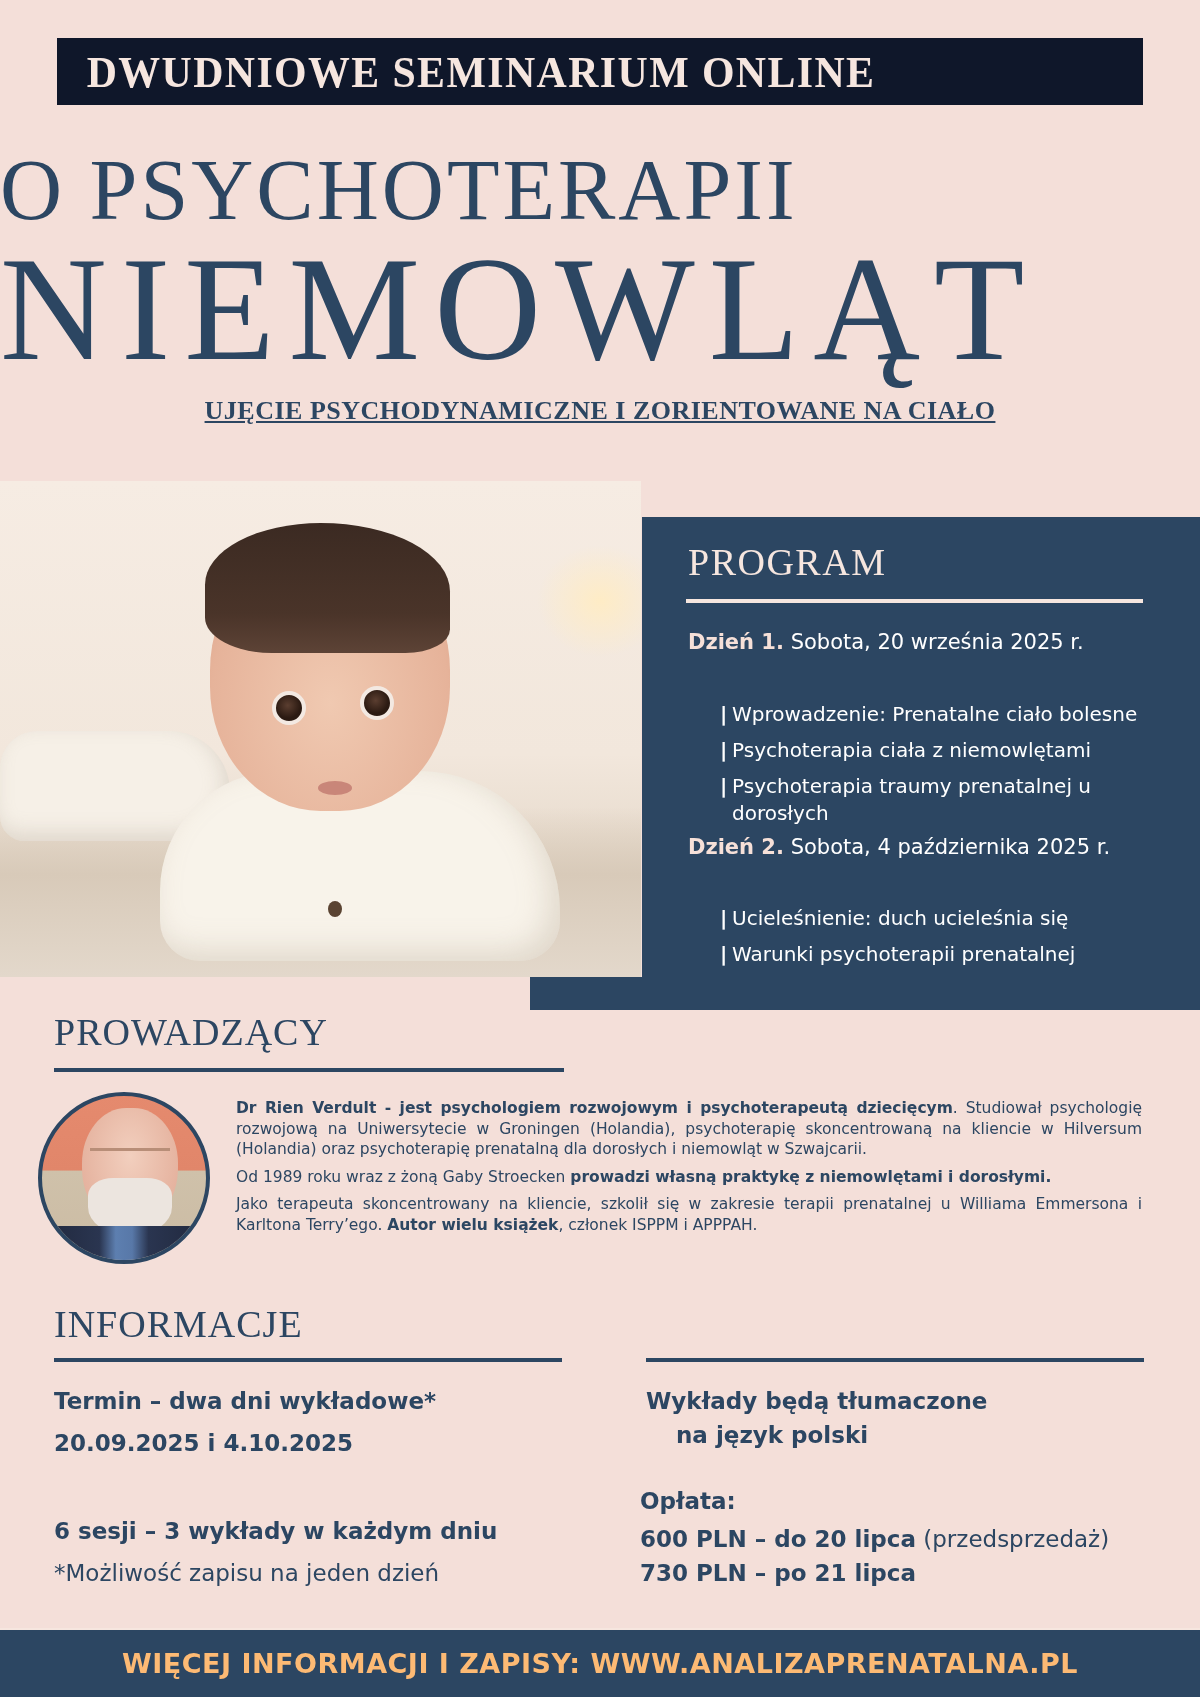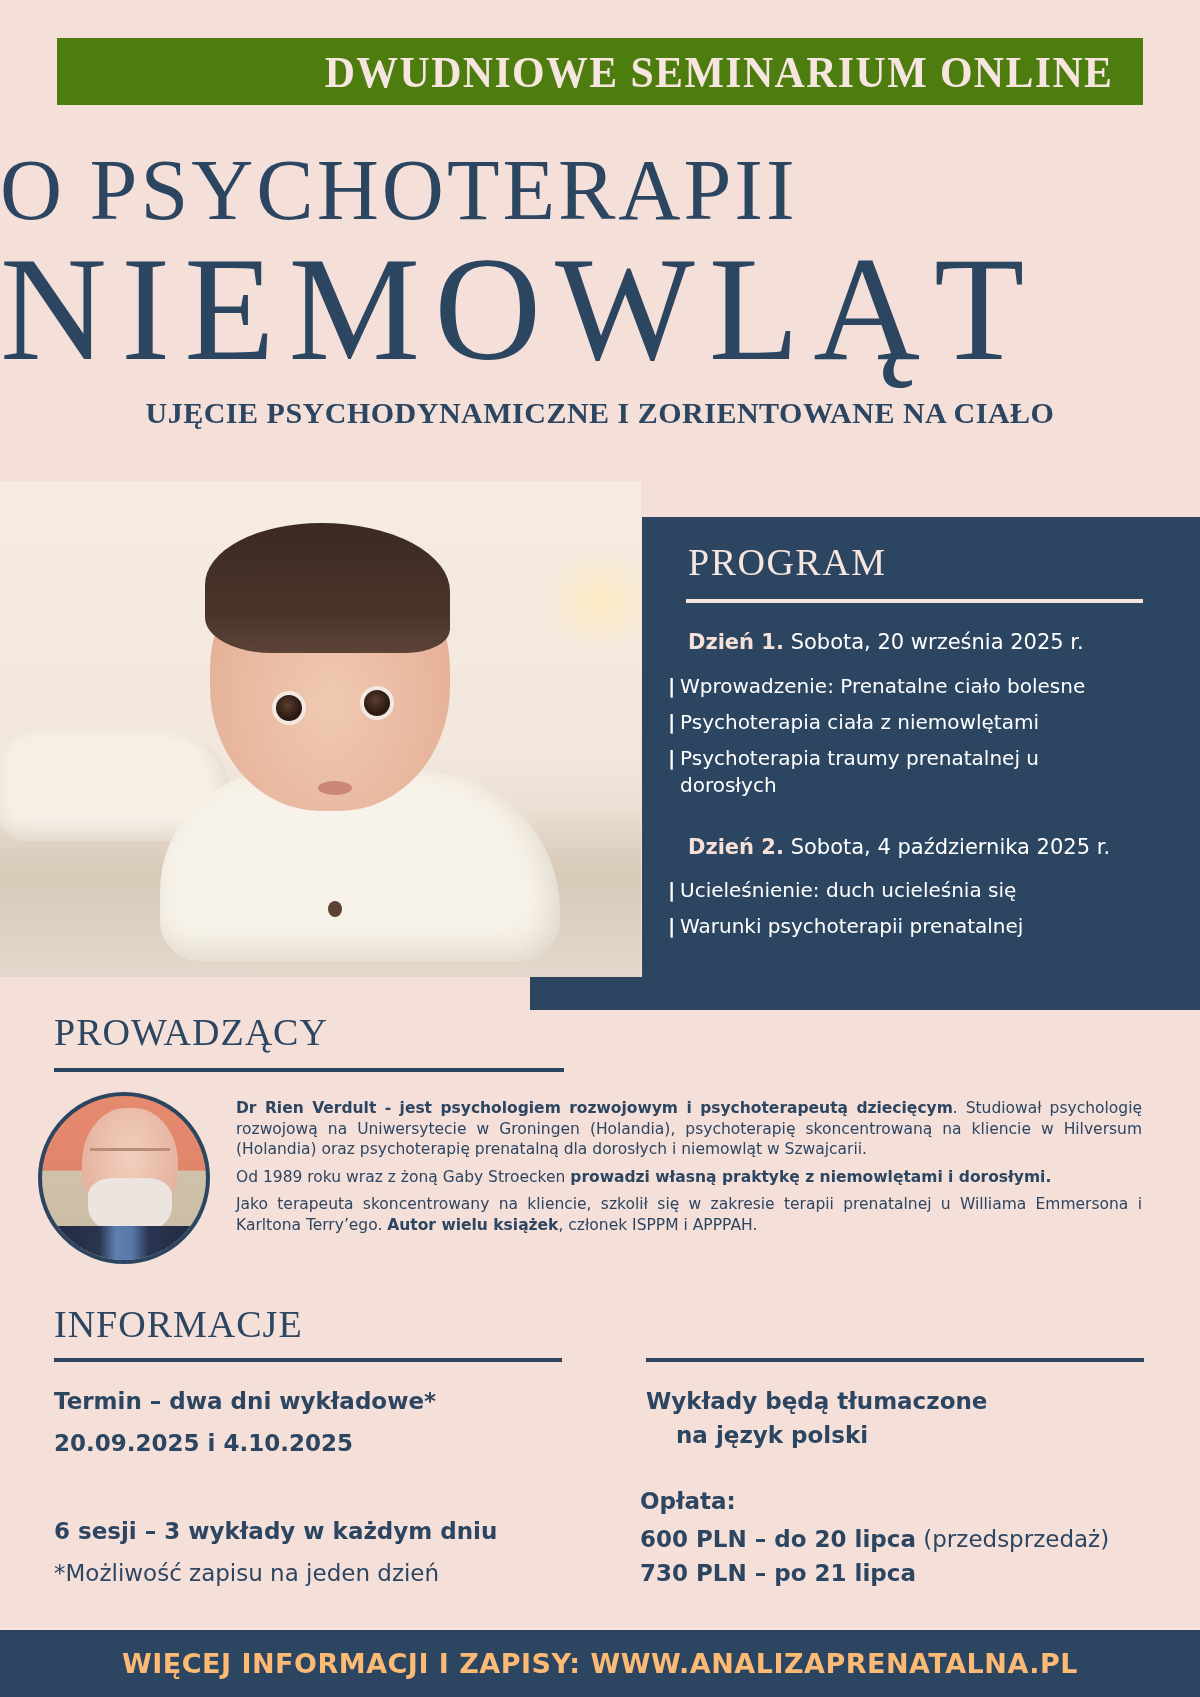--- a/index.html
+++ b/index.html
@@ -9,37 +9,37 @@
       position: relative;
       overflow: hidden;
       font-family: "DejaVu Sans", sans-serif;
       color: #2c4662;
     }
     .serif { font-family: "Liberation Serif", "DejaVu Serif", serif; }
 
     
     .top-banner {
       position: absolute; left: 57px; top: 38px; width: 1086px; height: 67px;
-      background: #4d7c0f; display: flex; align-items: center; justify-content: flex-end;
+      background: #0f172a; display: flex; align-items: center; justify-content: flex-start;
     }
     .top-banner span {
       color: #f6e6df; font-size: 45px; letter-spacing: 1.5px; font-weight: bold;
       transform: scaleX(0.93);
     }
     .title-1 {
       position: absolute; left: 0; width: 1200px; top: 140px; text-align: left;
       font-size: 86px; letter-spacing: 3px; color: #2c4662;
     }
     .title-2 {
       position: absolute; left: 0; width: 976px; top: 228px; text-align: center;
       font-size: 148px; letter-spacing: 14px; color: #2c4662; line-height: 1.1;
     }
     .subtitle {
       position: absolute; left: 0; width: 1200px; top: 396px; text-align: center;
-      font-size: 30px; letter-spacing: 0.5px; color: #2c4662; font-weight: bold;
+      font-size: 26px; letter-spacing: 0.5px; color: #2c4662; font-weight: bold; text-decoration: underline;
     }
 
     
     .photo {
       position: absolute; left: 0; top: 481px; width: 641px; height: 496px; overflow: hidden;
       background:
         radial-gradient(ellipse 90px 80px at 600px 120px, rgba(255,236,196,0.95), rgba(255,236,196,0) 70%),
         linear-gradient(180deg, #f6ece3 0%, #f2e7dc 55%, #e7dbcd 75%, #d9cbbb 100%);
     }
     .photo .blanket {
@@ -97,21 +97,21 @@
     }
     .program-rule {
       position: absolute; left: 686px; top: 599px; width: 457px; height: 4px; background: #f6e6df;
     }
     .day {
       position: absolute; left: 688px; font-size: 21px; color: #ffffff; white-space: nowrap;
     }
     .day b { color: #f6e0d8; font-weight: bold; }
     .day-1 { top: 630px; }
     .day-2 { top: 835px; }
-    .prog-list { position: absolute; left: 668px; list-style: none; color: #ffffff; font-size: 20px; }
+    .prog-list { position: absolute; left: 720px; list-style: none; color: #ffffff; font-size: 20px; margin-top: 28px; }
     .prog-list li { position: relative; padding-left: 12px; margin-bottom: 9px; line-height: 1.35; }
     .prog-list li::before {
       content: "|"; position: absolute; left: 0; top: 0; font-weight: bold; color: #ffffff;
     }
     .prog-list-1 { top: 673px; width: 470px; }
     .prog-list-2 { top: 877px; width: 470px; }
 
     
     .section-title {
       position: absolute; font-size: 38px; letter-spacing: 1px; color: #2c4662;

